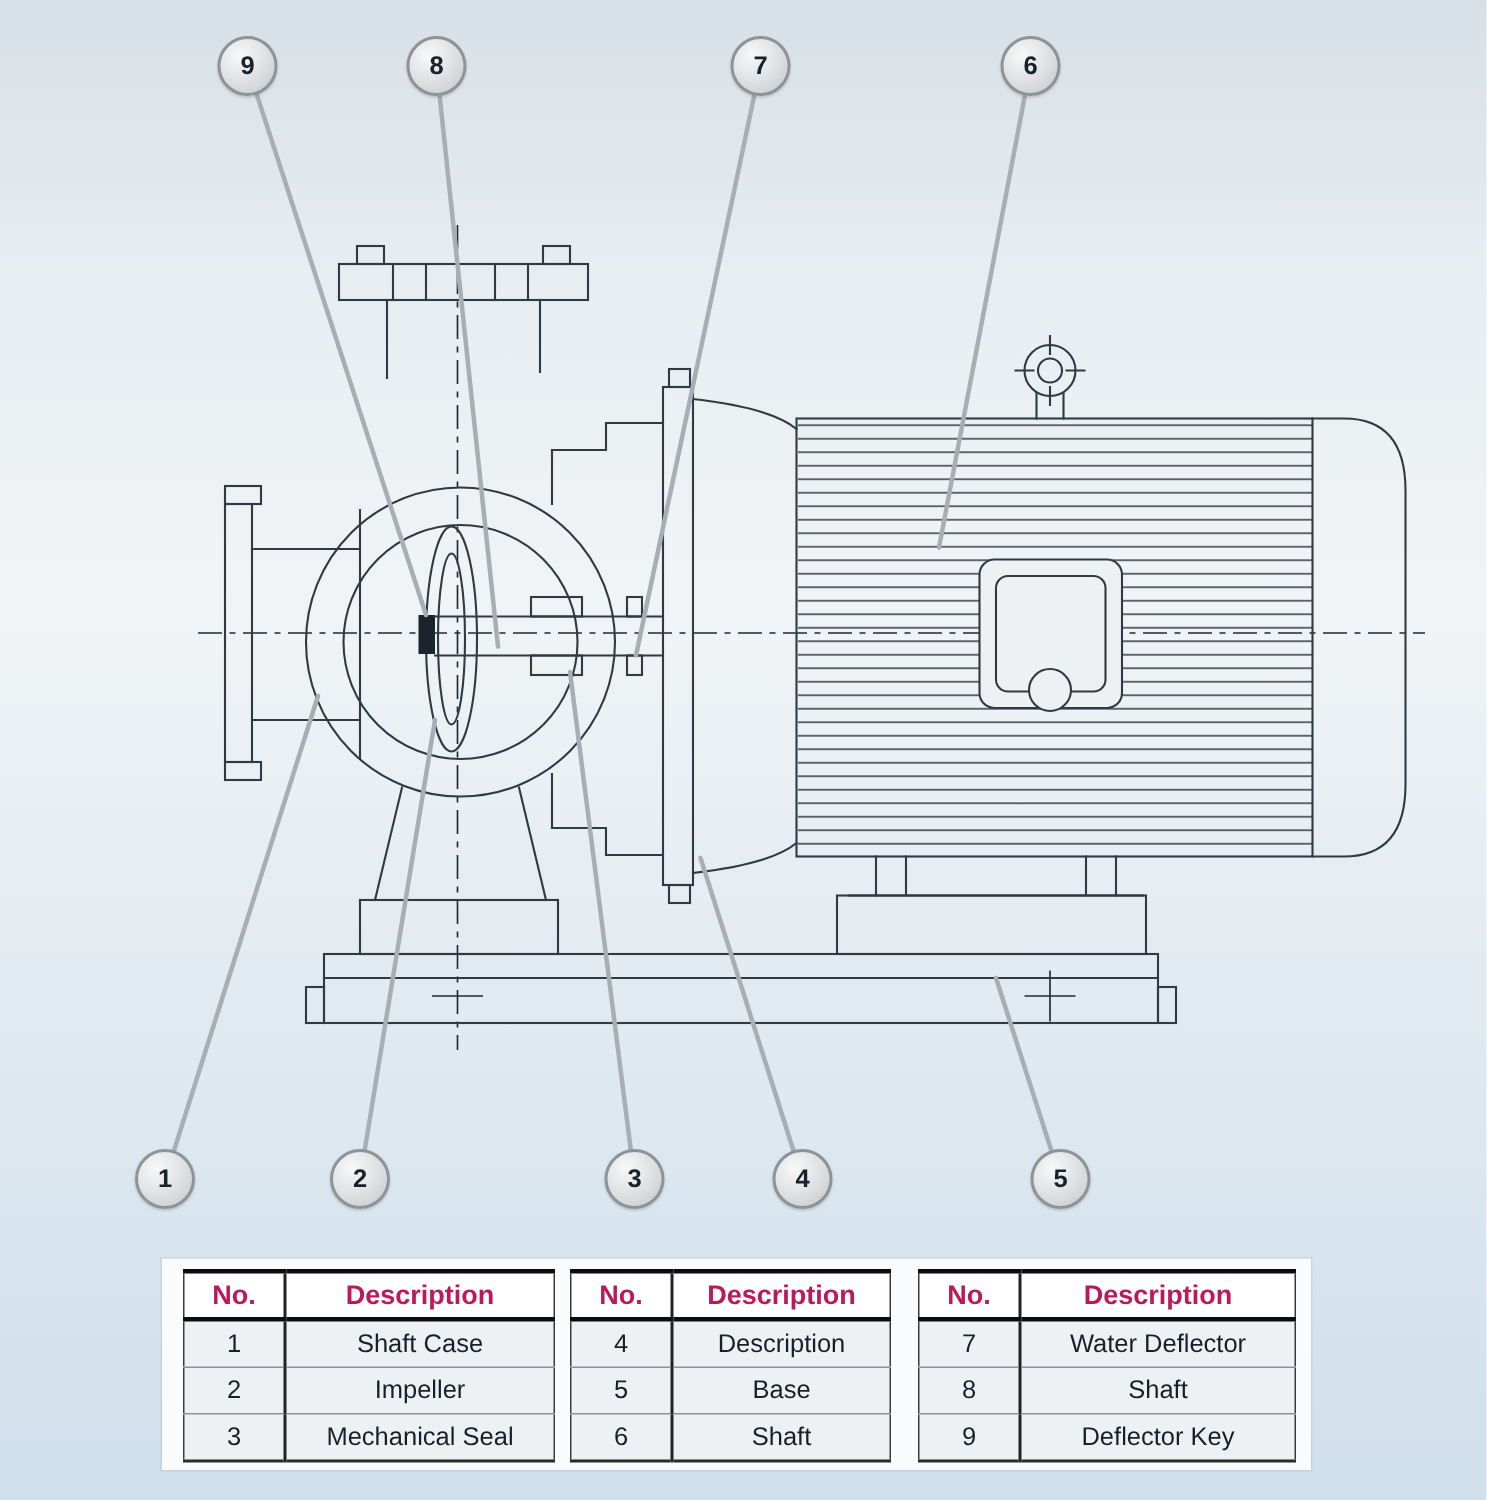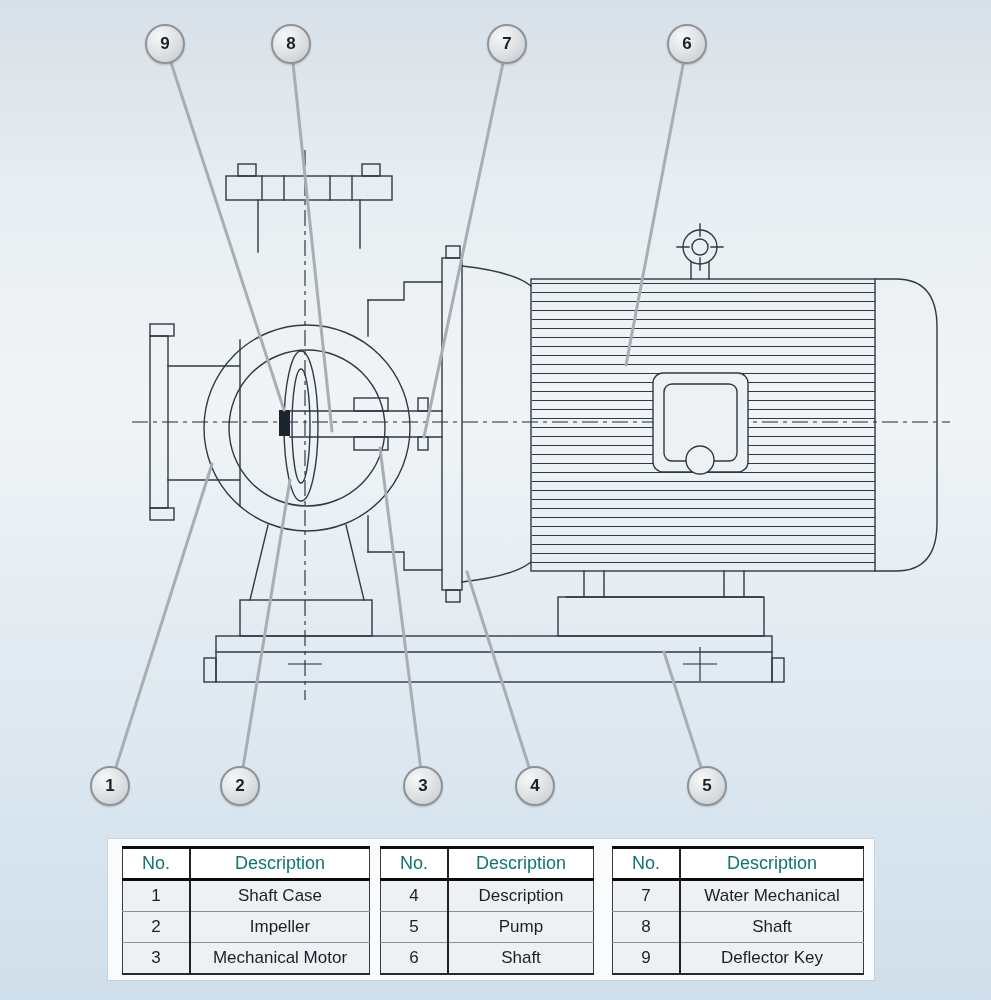--- a/index.html
+++ b/index.html
@@ -21,22 +21,22 @@
     position:absolute; left:108px; top:839px; width:766px; height:141px;
     background:#fafbfc; box-shadow:0 0 0 1px rgba(120,130,140,0.15);
   }
   table.parts-table {
     position:absolute; border-collapse:collapse; table-layout:fixed;
     border-left:1px solid #3a3a3a; border-right:1px solid #3a3a3a; border-bottom:2px solid #2a2a2a;
     background:#fff;
   }
   table.parts-table th {
     border-top:3px solid #0c0c0c; border-bottom:3px solid #0c0c0c;
-    background:#ffffff; font-size:18px; color:#0f766e;
-    padding:4px 6px; text-align:center; font-weight:normal;
+    background:#ffffff; font-size:18px; color:#be185d;
+    padding:4px 6px; text-align:center; font-weight:bold;
   }
   table.parts-table td {
     background:#eef1f4; font-size:17px; color:#17202a;
     padding:5px 6px; text-align:center; border-top:1px solid #8b9196;
   }
   table.parts-table .col-no { border-right:2px solid #222; }
   #t1 { left:14px;  top:7px; width:248px; }
   #t2 { left:272px; top:7px; width:214px; }
   #t3 { left:504px; top:7px; width:252px; }
   #t1 .col-no, #t2 .col-no, #t3 .col-no { width:54px; }
@@ -162,59 +162,59 @@
         <tr>
           <td class="col-no">1</td>
           <td>Shaft Case</td>
         </tr>
         <tr>
           <td class="col-no">2</td>
           <td>Impeller</td>
         </tr>
         <tr>
           <td class="col-no">3</td>
-          <td>Mechanical Motor</td>
+          <td>Mechanical Seal</td>
         </tr>
       </tbody>
     </table>
 
     <table class="parts-table" id="t2">
       <thead>
         <tr>
           <th class="col-no">No.</th>
           <th>Description</th>
         </tr>
       </thead>
       <tbody>
         <tr>
           <td class="col-no">4</td>
           <td>Description</td>
         </tr>
         <tr>
           <td class="col-no">5</td>
-          <td>Pump</td>
+          <td>Base</td>
         </tr>
         <tr>
           <td class="col-no">6</td>
           <td>Shaft</td>
         </tr>
       </tbody>
     </table>
 
     <table class="parts-table" id="t3">
       <thead>
         <tr>
           <th class="col-no">No.</th>
           <th>Description</th>
         </tr>
       </thead>
       <tbody>
         <tr>
           <td class="col-no">7</td>
-          <td>Water Mechanical</td>
+          <td>Water Deflector</td>
         </tr>
         <tr>
           <td class="col-no">8</td>
           <td>Shaft</td>
         </tr>
         <tr>
           <td class="col-no">9</td>
           <td>Deflector Key</td>
         </tr>
       </tbody>

